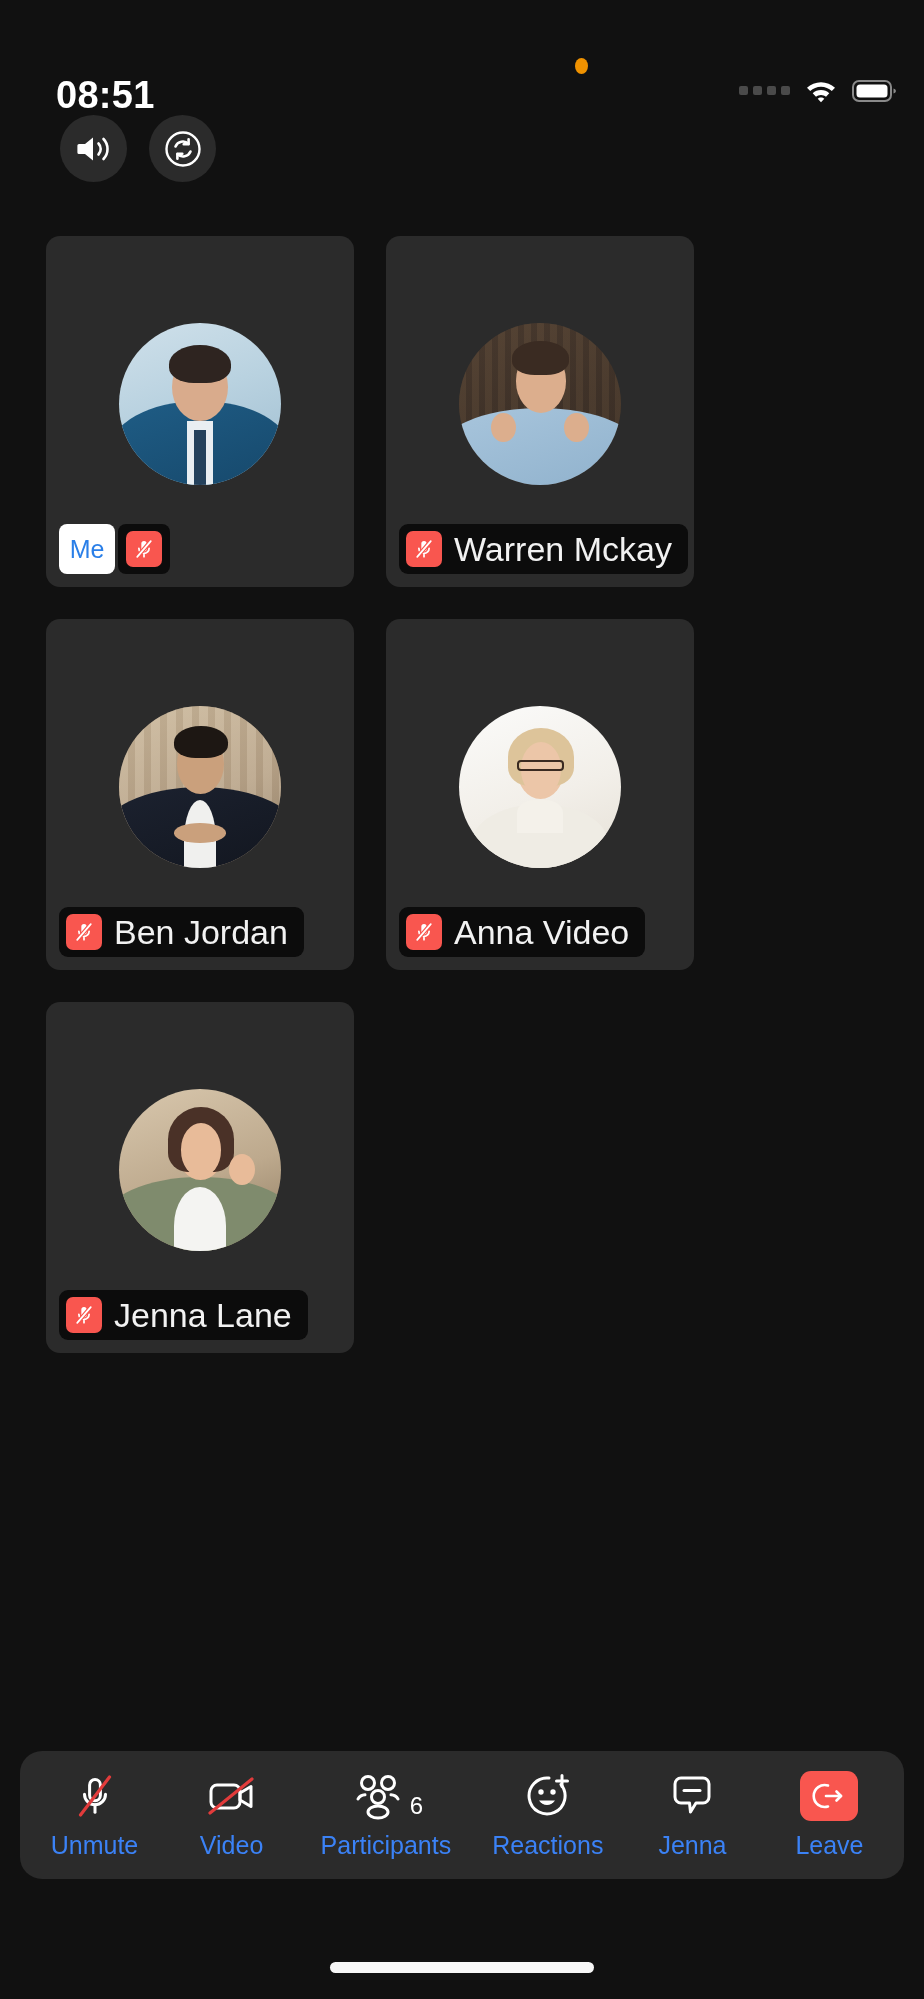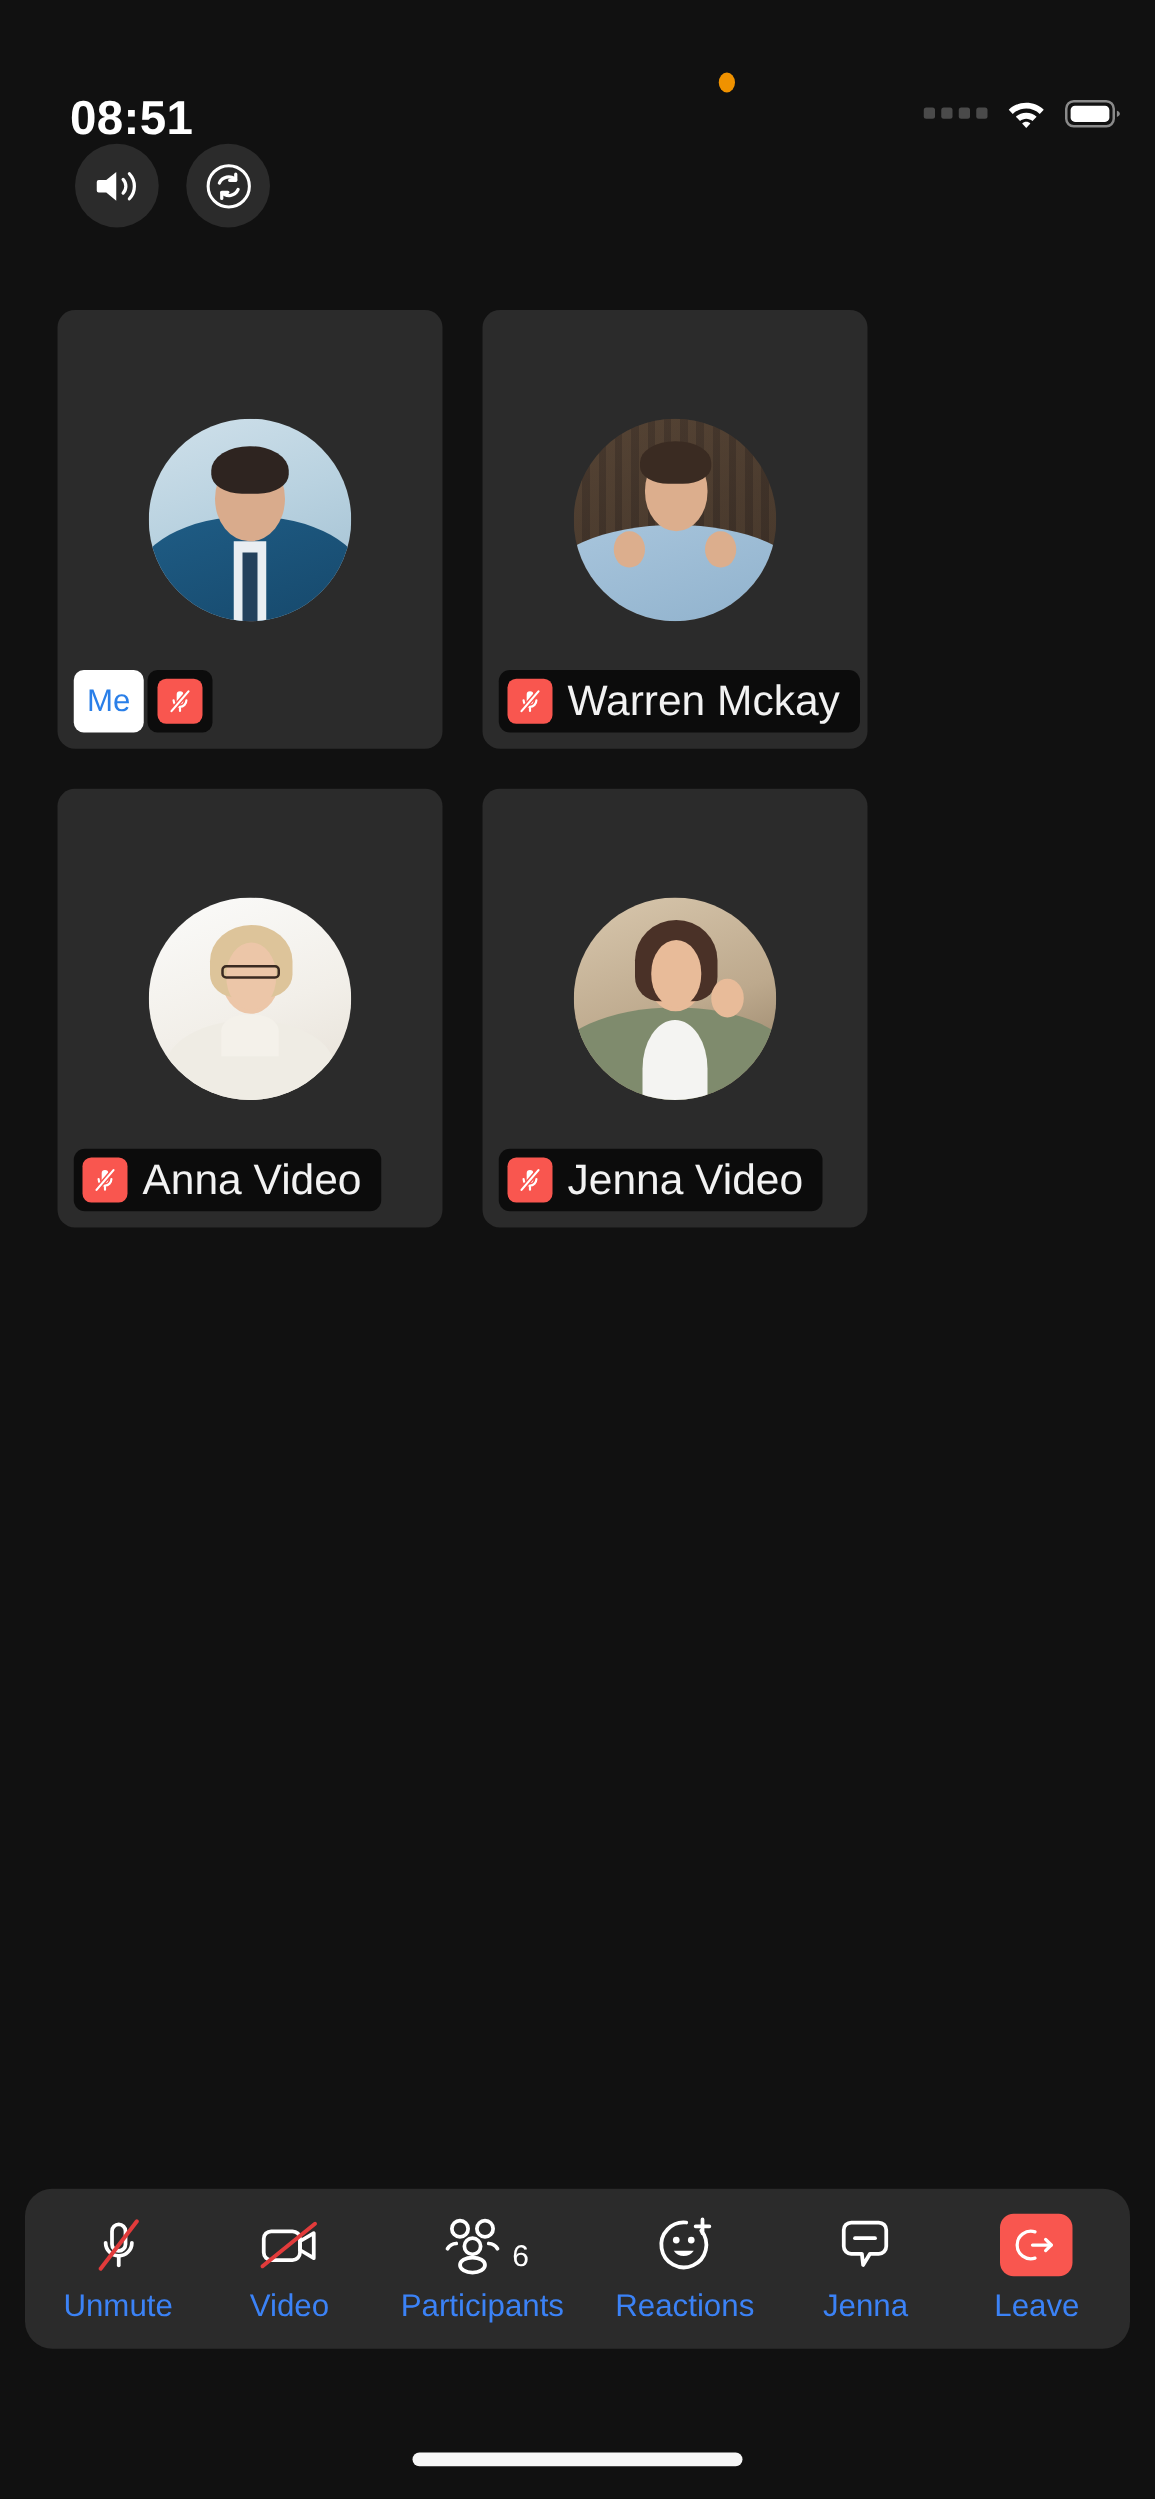--- a/index.html
+++ b/index.html
@@ -83,21 +83,21 @@
     background: #2b2b2b;
     display: flex;
     align-items: center;
     justify-content: center;
   }
   .round-btn svg { display: block; }
 
   
   .grid {
     position: absolute;
-    top: 248px;
+    top: 236px;
     left: 46px;
     width: 832px;
     display: grid;
     grid-template-columns: 308px 308px;
     grid-auto-rows: 351px;
     column-gap: 14px;
     row-gap: 14px;
     gap: 32px;
   }
   .tile {
@@ -349,20 +349,43 @@
             <path d="M6.4 11.2a5.6 5.6 0 0 0 11.2 0M12 16.8v3.6" fill="none" stroke="#ffffff" stroke-width="1.9" stroke-linecap="round"></path>
             <path d="M4.6 20.6L19.4 3.4" stroke="#f9564f" stroke-width="4.4" stroke-linecap="round"></path>
             <path d="M4.6 20.6L19.4 3.4" stroke="#ffffff" stroke-width="1.9" stroke-linecap="round"></path>
           </svg>
         </div>
         <span class="name-text">Warren Mckay</span>
       </div>
     </div>
 
 
+    <div class="tile">
+      <div class="avatar">
+        <div class="photo" style="background:linear-gradient(160deg,#c9b79c 0%,#a8927a 55%,#6d5c48 100%);">
+          <div class="p-base" style="background:repeating-linear-gradient(90deg,#d8c8ae 0 9px,#b9a68a 9px 16px);opacity:.5;"></div>
+          <div class="p-body" style="left:-12%;bottom:0;width:124%;height:50%;background:linear-gradient(160deg,#1c2230,#12161f);"></div>
+          <div class="p-body" style="left:40%;bottom:0;width:20%;height:42%;background:#f0f0ee;"></div>
+          <div class="p-head" style="left:36%;top:17%;width:29%;height:37%;background:#caa07c;"></div>
+          <div class="p-hair" style="left:34%;top:12%;width:33%;height:20%;background:#1d1713;"></div>
+          <div class="p-head" style="left:34%;top:72%;width:32%;height:12%;background:#caa07c;"></div>
+        </div>
+      </div>
+      <div class="name-pill">
+        <div class="mic-badge">
+          <svg width="22" height="22" viewBox="0 0 24 24">
+            <path d="M12 3.2a2.9 2.9 0 0 1 2.9 2.9v5.6a2.9 2.9 0 0 1-5.8 0V6.1A2.9 2.9 0 0 1 12 3.2z" fill="#ffffff"></path>
+            <path d="M6.4 11.2a5.6 5.6 0 0 0 11.2 0M12 16.8v3.6" fill="none" stroke="#ffffff" stroke-width="1.9" stroke-linecap="round"></path>
+            <path d="M4.6 20.6L19.4 3.4" stroke="#f9564f" stroke-width="4.4" stroke-linecap="round"></path>
+            <path d="M4.6 20.6L19.4 3.4" stroke="#ffffff" stroke-width="1.9" stroke-linecap="round"></path>
+          </svg>
+        </div>
+        <span class="name-text">Ben Jordan</span>
+      </div>
+    </div>
 
     <div class="tile">
       <div class="avatar">
         <div class="photo" style="background:linear-gradient(160deg,#fbfbfa 0%,#f2efe9 55%,#e6e0d6 100%);">
           <div class="p-body" style="left:8%;bottom:0;width:84%;height:40%;background:#efece4;"></div>
           <div class="p-body" style="left:36%;bottom:22%;width:28%;height:20%;background:#f4f1ea;border-radius:40% 40% 0 0;"></div>
           <div class="p-head" style="left:36%;top:20%;width:29%;height:37%;background:#ecc6a8;"></div>
           <div class="p-hair" style="left:30%;top:13%;width:41%;height:36%;background:#ddc49a;border-radius:50% 50% 32% 32%;"></div>
           <div class="p-head" style="left:38%;top:22%;width:25%;height:33%;background:#ecc6a8;"></div>
           <div class="p-base" style="left:36%;top:33%;width:29%;height:7%;border:2px solid #3a2a21;border-radius:4px;background:transparent;"></div>
@@ -394,21 +417,21 @@
       </div>
       <div class="name-pill">
         <div class="mic-badge">
           <svg width="22" height="22" viewBox="0 0 24 24">
             <path d="M12 3.2a2.9 2.9 0 0 1 2.9 2.9v5.6a2.9 2.9 0 0 1-5.8 0V6.1A2.9 2.9 0 0 1 12 3.2z" fill="#ffffff"></path>
             <path d="M6.4 11.2a5.6 5.6 0 0 0 11.2 0M12 16.8v3.6" fill="none" stroke="#ffffff" stroke-width="1.9" stroke-linecap="round"></path>
             <path d="M4.6 20.6L19.4 3.4" stroke="#f9564f" stroke-width="4.4" stroke-linecap="round"></path>
             <path d="M4.6 20.6L19.4 3.4" stroke="#ffffff" stroke-width="1.9" stroke-linecap="round"></path>
           </svg>
         </div>
-        <span class="name-text">Jenna Video</span>
+        <span class="name-text">Jenna Lane</span>
       </div>
     </div>
 
   </div>
 
   <div class="toolbar">
 
     <div class="tb-item">
       <div class="tb-icon">
         <svg width="50" height="52" viewBox="0 0 50 52">

